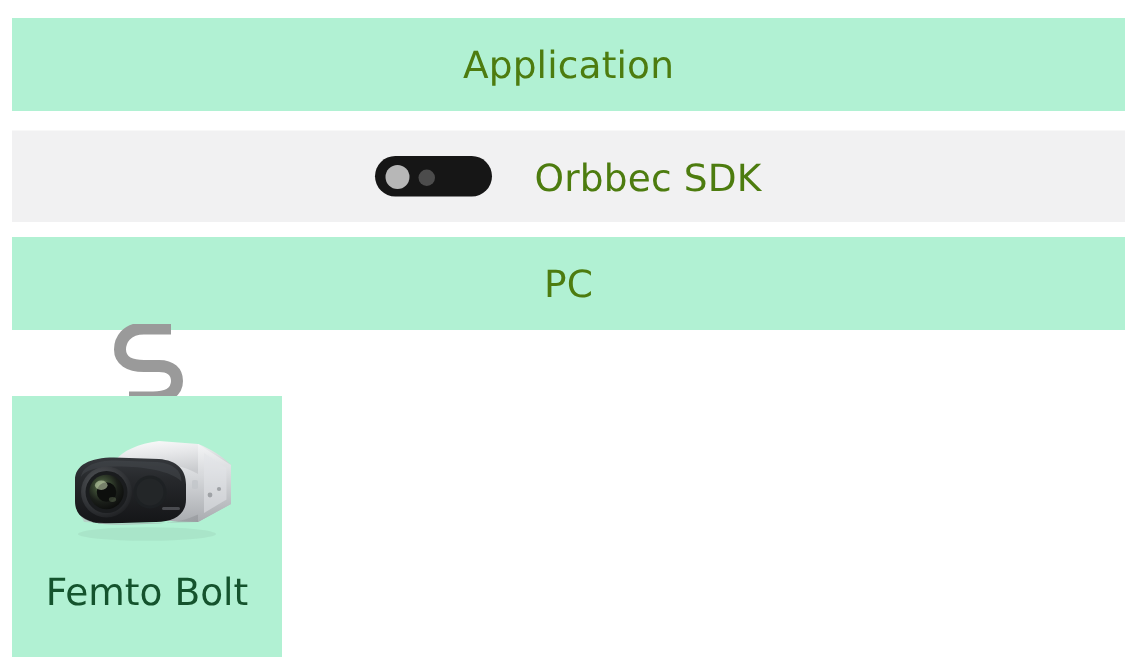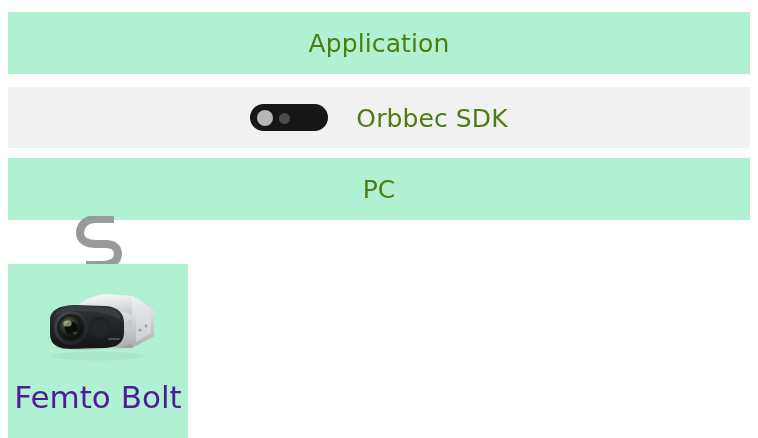--- a/index.html
+++ b/index.html
@@ -122,22 +122,22 @@
     display: flex;
     align-items: center;
     justify-content: center;
   }
   .device-label {
     position: absolute;
     left: 0;
     top: 118px;
     width: 180px;
     text-align: center;
-    font-size: 31px;
-    color: #4c1d95;
+    font-size: 25px;
+    color: #14532d;
     line-height: 1;
     white-space: nowrap;
   }
 </style>
 </head>
 <body>
 
 <div class="stack">
 
   <div class="layer-bar layer-application">

